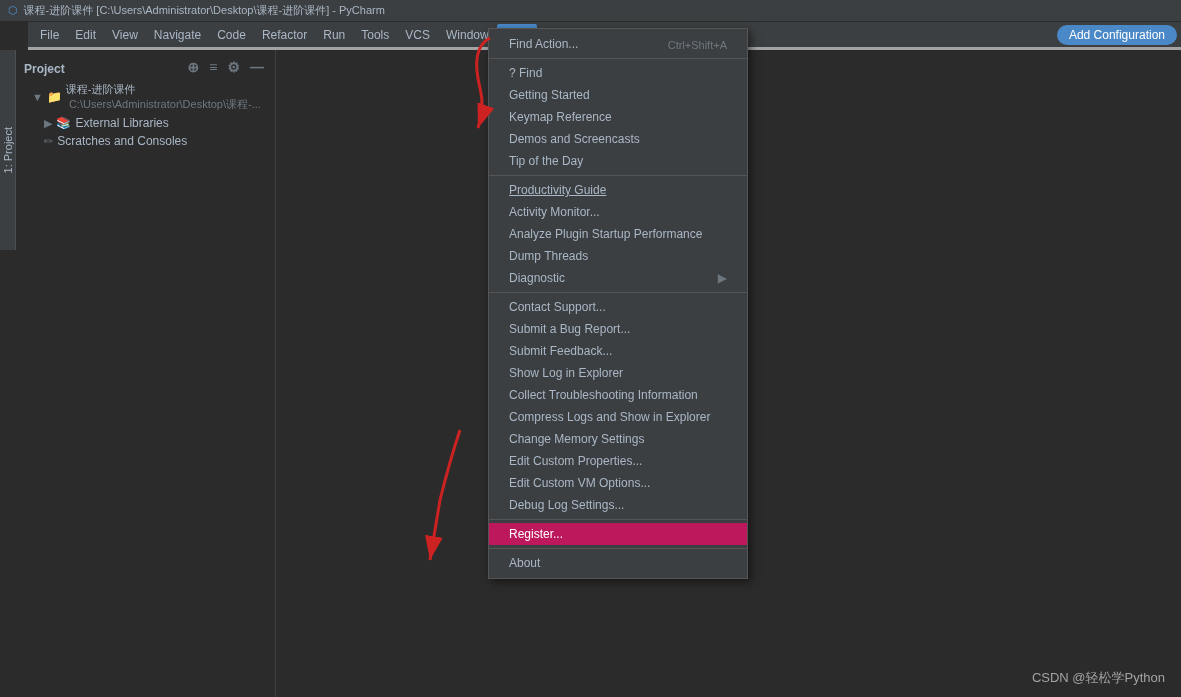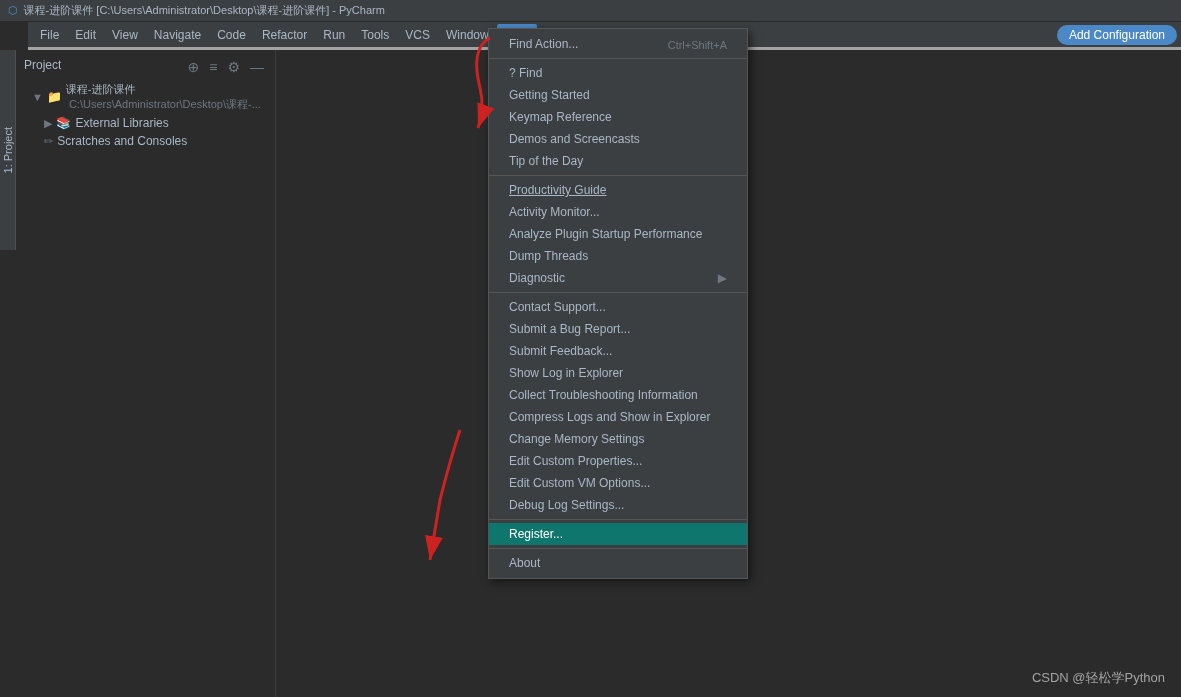--- a/index.html
+++ b/index.html
@@ -68,24 +68,24 @@
     
     #sidebar {
       width: 260px;
       background: #2b2b2b;
       border-right: 1px solid #3c3f41;
       padding: 4px 0;
       position: relative;
     }
     #sidebar-header {
       display: flex;
-      align-items: flex-start;
+      align-items: flex-end;
       padding: 4px 8px;
       font-size: 12px;
-      font-weight: normal;
+      font-weight: bold;
       color: #a9b7c6;
     }
     .sidebar-toolbar {
       display: flex;
       align-items: center;
       gap: 4px;
       margin-left: auto;
       color: #6d7780;
       font-size: 14px;
     }
@@ -130,21 +130,21 @@
       padding: 4px 20px;
       cursor: pointer;
       font-size: 12px;
       color: #a9b7c6;
       display: flex;
       align-items: flex-end;
       justify-content: space-between;
       white-space: nowrap;
     }
     .menu-dropdown-item.highlighted {
-      background: #0f766e;
+      background: #be185d;
       color: #fff;
     }
     .menu-dropdown-item .shortcut {
       color: #6d7780;
       font-size: 11px;
       margin-left: 20px;
     }
     .menu-separator {
       height: 1px;
       background: #555;

